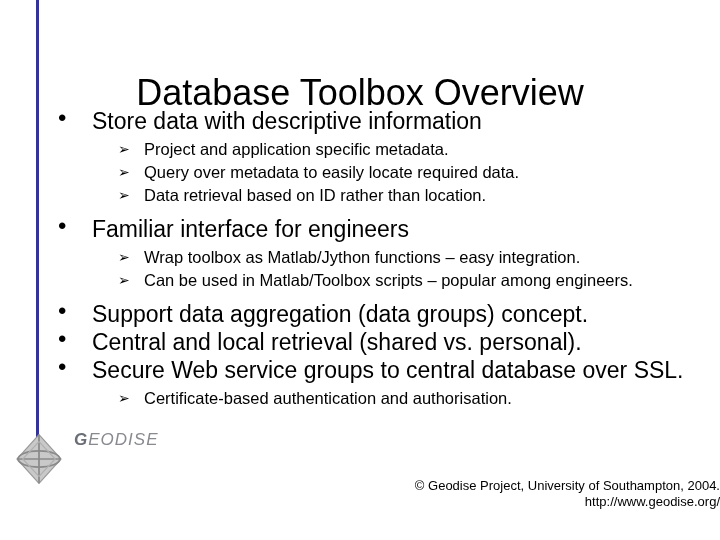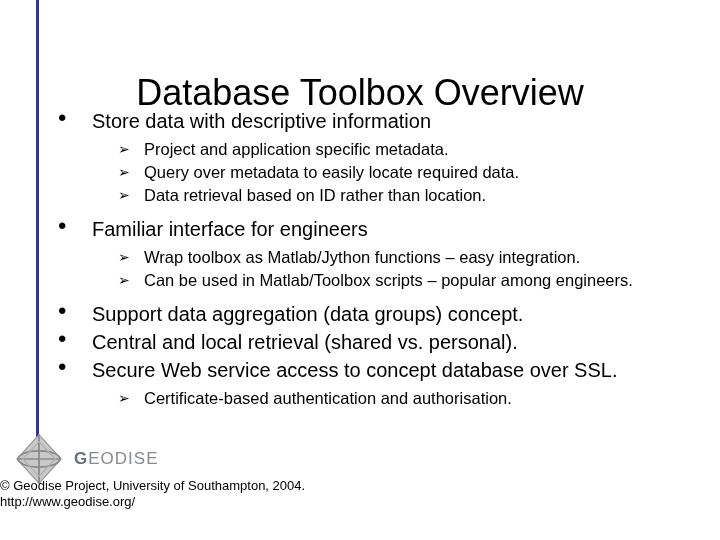--- a/index.html
+++ b/index.html
@@ -43,21 +43,21 @@
   }
   .dot {
     font-size: 24px;
     line-height: 20px;
     color: #000;
     width: 34px;
     flex: 0 0 34px;
     text-align: left;
   }
   .bullet-text {
-    font-size: 20px;
+    font-size: 23px;
     color: #000;
     line-height: 26px;
     padding-top: 0;
   }
   .sub-group {
     margin: 4px 0 10px 60px;
   }
   .sub-row {
     display: flex;
     align-items: flex-start;
@@ -73,37 +73,38 @@
   .sub-text {
     font-size: 16.5px;
     color: #000;
     line-height: 22px;
   }
   .logo-area {
     position: absolute;
     left: 10px;
     top: 430px;
     display: flex;
-    align-items: center;
+    align-items: flex-start;
+    font-style: italic;
   }
   .logo-svg { width: 58px; height: 58px; }
   .logo-word {
     font-size: 17px;
     letter-spacing: 1px;
     color: #888a90;
     margin-left: 6px;
     font-weight: 400;
   }
   .logo-word b { color: #6a6e76; font-weight: 700; }
   .footer {
     position: absolute;
     bottom: 30px;
     left: 0;
     width: 720px;
-    text-align: left;
+    text-align: right;
     font-size: 13px;
     color: #000;
     line-height: 16px;
   }
 </style>
 </head>
 <body>
 
 <div class="left-rule"></div>
 
@@ -148,21 +149,21 @@
   <div class="bullet-row">
     <span class="dot">•</span>
     <span class="bullet-text">Support data aggregation (data groups) concept.</span>
   </div>
   <div class="bullet-row">
     <span class="dot">•</span>
     <span class="bullet-text">Central and local retrieval (shared vs. personal).</span>
   </div>
   <div class="bullet-row">
     <span class="dot">•</span>
-    <span class="bullet-text">Secure Web service access to concept database over SSL.</span>
+    <span class="bullet-text">Secure Web service groups to central database over SSL.</span>
   </div>
   <div class="sub-group">
     <div class="sub-row">
       <span class="arrow">➢</span>
       <span class="sub-text">Certificate-based authentication and authorisation.</span>
     </div>
   </div>
 
 </div>
 

